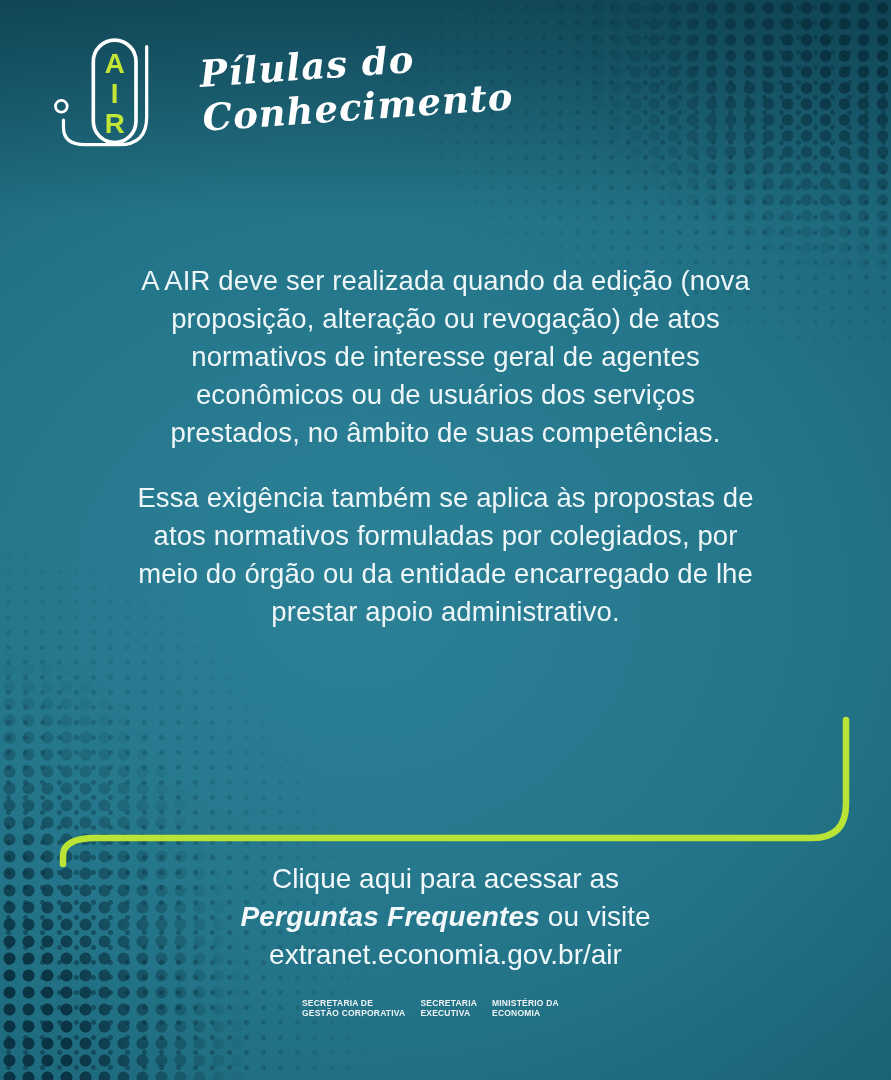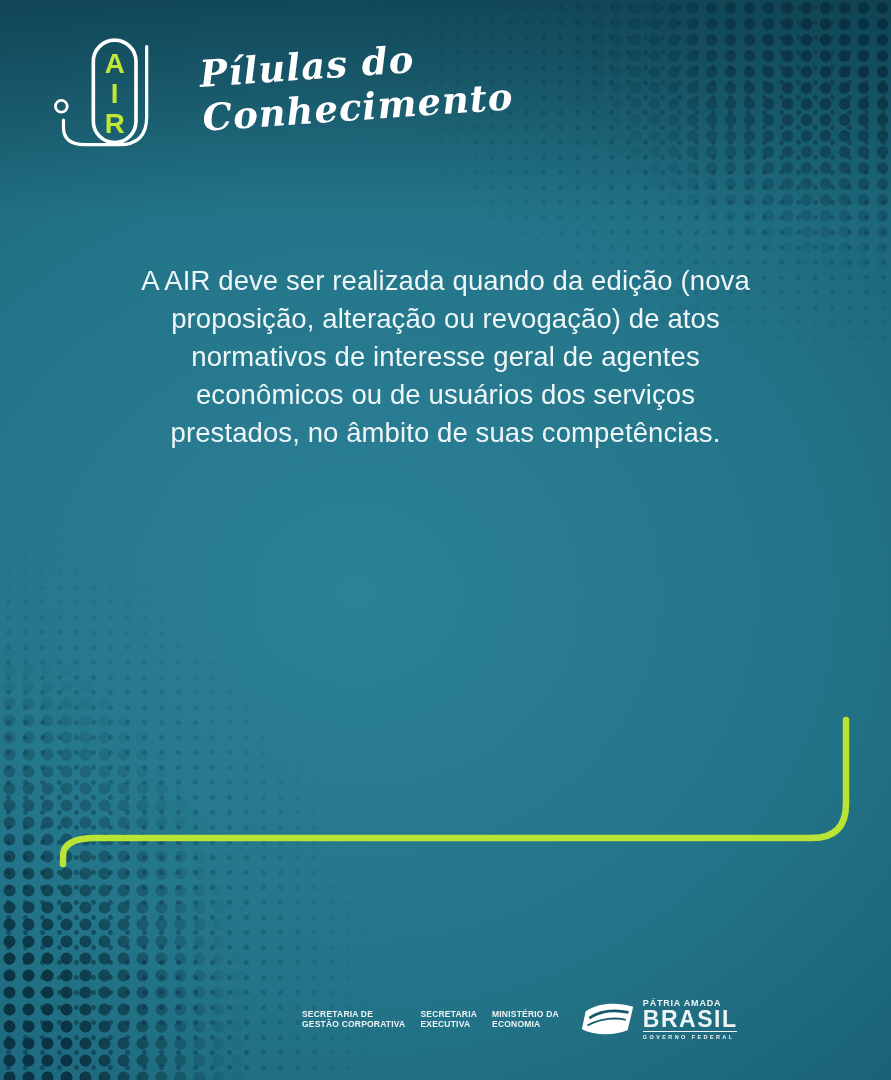--- a/index.html
+++ b/index.html
@@ -117,42 +117,39 @@
 Conhecimento</div>
   </div>
 
 
   <div class="layer copy">
     <p>A AIR deve ser realizada quando da edição (nova
 proposição, alteração ou revogação) de atos
 normativos de interesse geral de agentes
 econômicos ou de usuários dos serviços
 prestados, no âmbito de suas competências.</p>
+    <p>Essa exigência também se aplica às propostas de
+atos normativos formuladas por colegiados, por
+meio do órgão ou da entidade encarregado de lhe
+prestar apoio administrativo.</p>
   </div>
 
   <svg class="layer bracket" viewBox="0 0 891 190">
     <path d="M 846 30 L 846 114 Q 846 148 812 148 L 96 148 Q 63 148 63 166 L 63 174" fill="none" stroke="#b9e335" stroke-width="6.5" stroke-linecap="round"></path>
   </svg>
 
+  <div class="layer cta">
+    <span>Clique aqui para acessar as</span><br>
+    <span class="bold-it">Perguntas Frequentes</span><span>  ou visite</span>
+    <span class="url">extranet.economia.gov.br/air</span>
+  </div>
 
 
   <div class="layer gov">
     <div class="agency">SECRETARIA DE
 GESTÃO CORPORATIVA</div>
     <div class="agency">SECRETARIA
 EXECUTIVA</div>
     <div class="agency">MINISTÉRIO DA
 ECONOMIA</div>
-    <div class="flagblock">
-      <svg class="flag-svg" viewBox="0 0 60 40">
-        <path d="M6 12 C 20 2, 40 2, 57 7 L 51 32 C 36 38, 16 38, 2 31 Z" fill="#ffffff"></path>
-        <path d="M10 19 C 22 11, 38 10, 52 13" fill="none" stroke="#15586c" stroke-width="3"></path>
-        <path d="M8 27 C 22 19, 40 18, 49 21" fill="none" stroke="#15586c" stroke-width="2"></path>
-      </svg>
-      <div class="flagtext">
-        <span class="ft-top">PÁTRIA AMADA</span>
-        <span class="ft-main">BRASIL</span>
-        <span class="ft-bottom">GOVERNO FEDERAL</span>
-      </div>
-    </div>
   </div>
 
 </div>
 
 </body></html>

